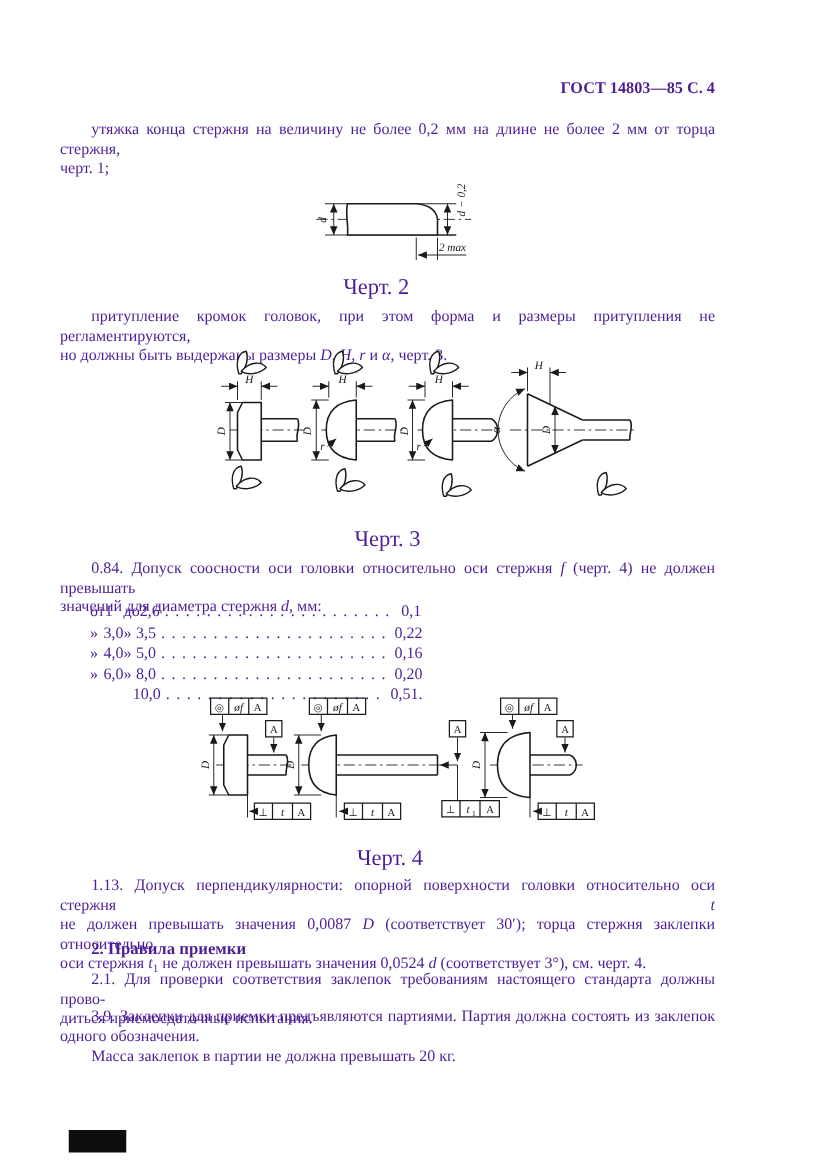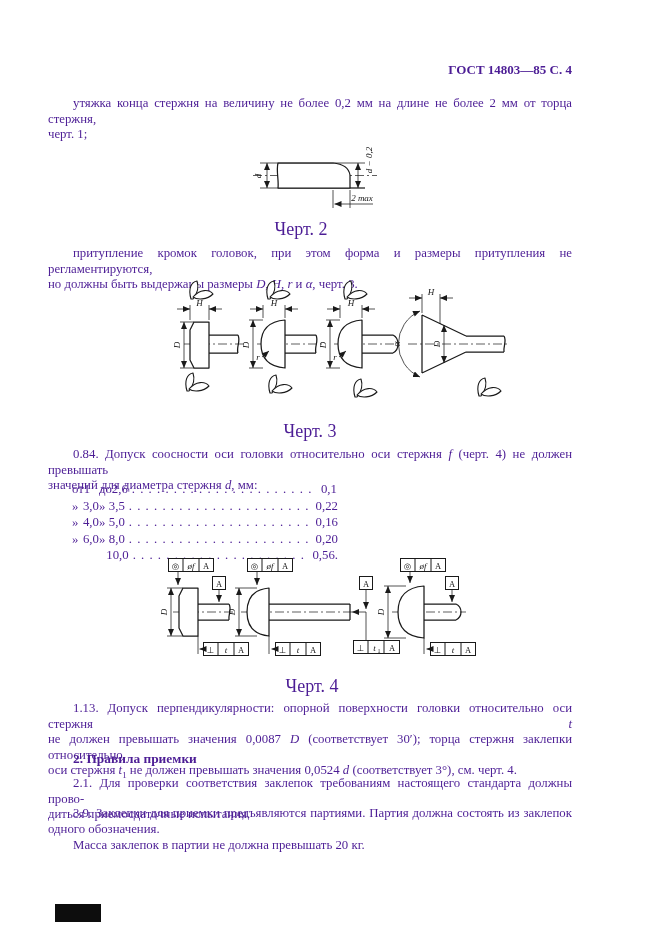--- a/index.html
+++ b/index.html
@@ -209,21 +209,21 @@
         <span class="tc4">8,0</span>
         <span class="tdots">. . . . . . . . . . . . . . . . . . . . . . . . . . . . . . . . . . . . . . . . . . . .</span>
         <span class="tval">0,20</span>
     </div>
     <div class="tol-row">
       <span class="tc1"></span>
         <span class="tc2"></span>
         <span class="tc3"></span>
         <span class="tc4">10,0</span>
         <span class="tdots">. . . . . . . . . . . . . . . . . . . . . . . . . . . . . . . . . . . . . . . . . . . .</span>
-        <span class="tval">0,56.</span>
+        <span class="tval">0,51.</span>
     </div>
   </div>
 
   <svg style="left:150px; top:552px;" width="345" height="128" viewBox="0 0 345 128">
     <defs>
       <marker id="f4e" markerWidth="8" markerHeight="7" refX="7" refY="3" orient="auto" markerUnits="userSpaceOnUse">
           <path d="M0,0 L7,3 L0,6 Z" fill="#1a1a1a"></path>
         </marker>
       <marker id="f4s" markerWidth="8" markerHeight="7" refX="0" refY="3" orient="auto" markerUnits="userSpaceOnUse">
           <path d="M7,0 L0,3 L7,6 Z" fill="#1a1a1a"></path>

